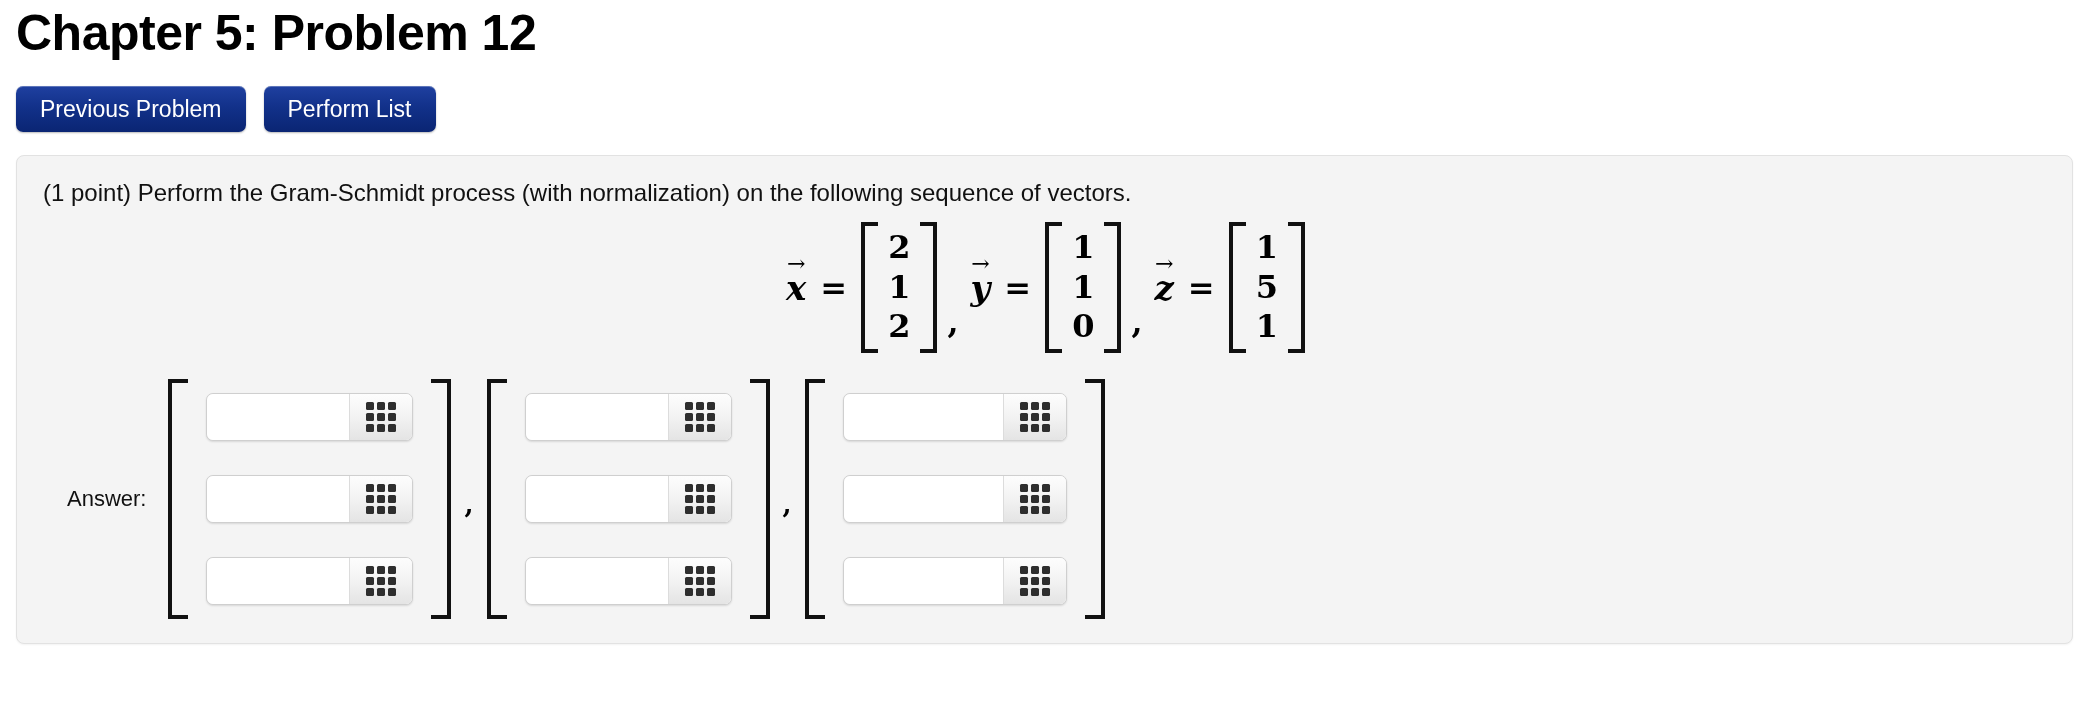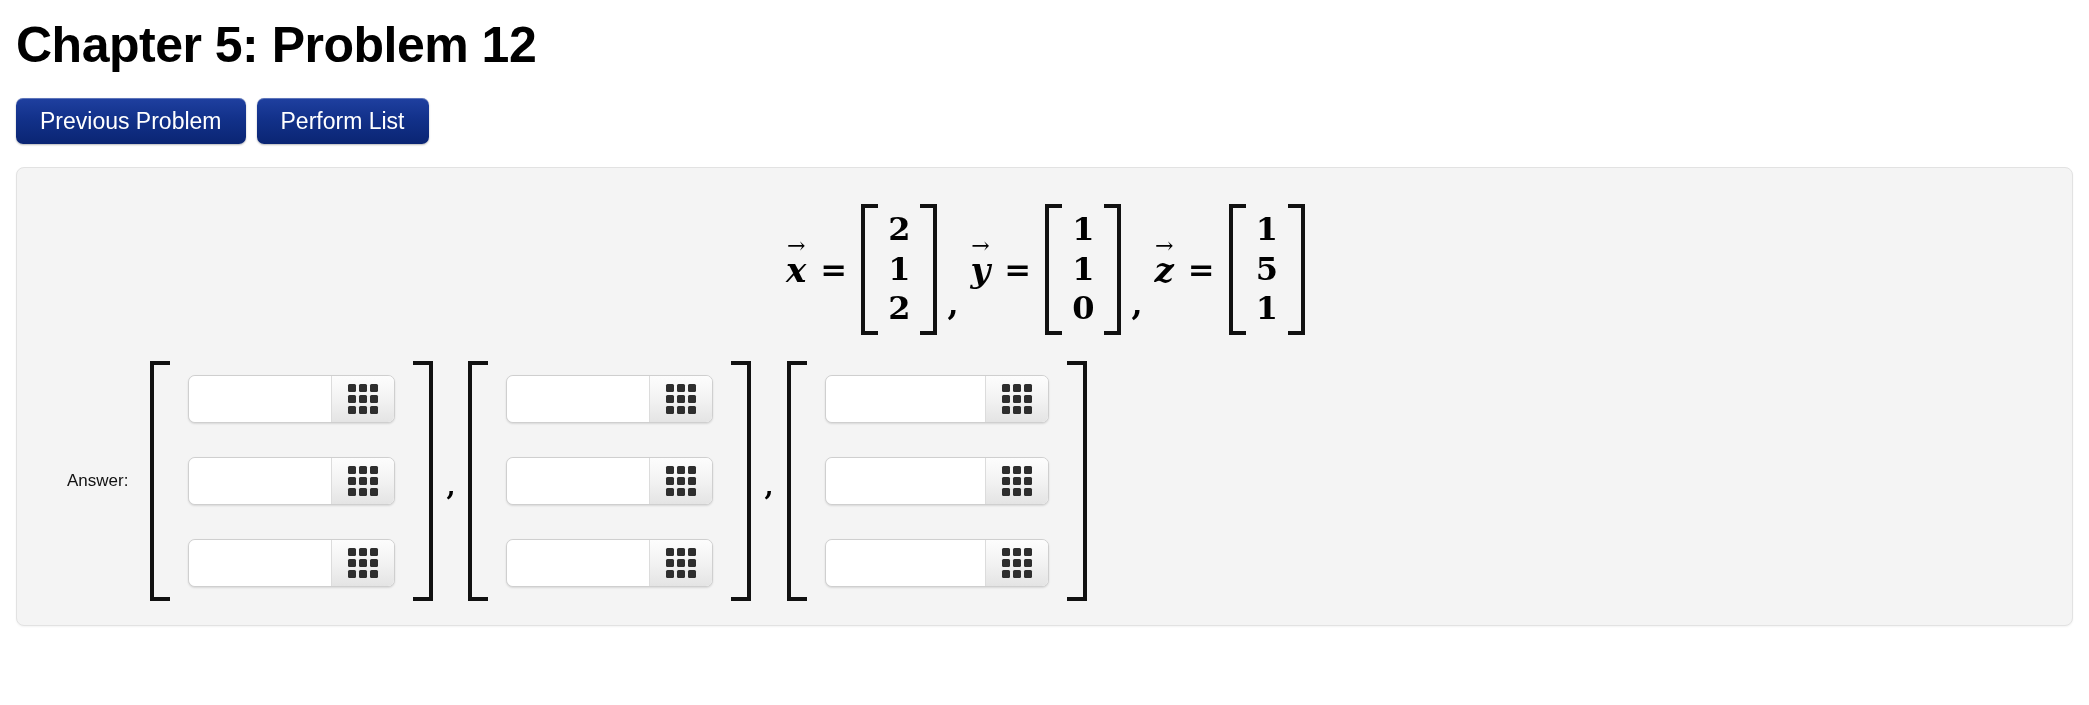--- a/index.html
+++ b/index.html
@@ -13,40 +13,40 @@
     font-family: "Liberation Sans", sans-serif;
     color: #000000;
     overflow: hidden;
   }
 
   .page {
     position: relative;
     width: 2089px;
     height: 510px;
     box-sizing: border-box;
-    padding: 12px 16px;
+    padding: 0 16px;
   }
 
   
   .page-title {
     font-family: "Liberation Sans", sans-serif;
     font-size: 50px;
     font-weight: bold;
     line-height: 1.0;
     letter-spacing: -0.5px;
     margin: 0;
     padding: 8px 0 0 0;
     color: #000;
   }
 
   
   .nav-row {
     display: flex;
     align-items: center;
-    gap: 11px;
+    gap: 18px;
     margin-top: 28px;
   }
   .nav-btn {
     display: inline-flex;
     align-items: center;
     justify-content: center;
     height: 46px;
     padding: 0 24px;
     border: none;
     border-radius: 7px;
@@ -156,21 +156,21 @@
 
   
   .answer-row {
     display: flex;
     align-items: center;
     margin-top: 26px;
     padding-left: 24px;
   }
   .answer-label {
     font-family: "Liberation Sans", sans-serif;
-    font-size: 17px;
+    font-size: 22px;
     color: #111;
     margin-right: 22px;
     white-space: nowrap;
   }
   .ans-vector {
     display: flex;
     align-items: stretch;
   }
   .ans-brk {
     width: 16px;
@@ -248,20 +248,21 @@
 
   <h1 class="page-title">Chapter 5: Problem 12</h1>
 
   <div class="nav-row">
     <button class="nav-btn">Previous Problem</button>
     <button class="nav-btn">Perform List</button>
   </div>
 
   <div class="problem-panel">
 
+    <p class="problem-statement">(1 point) Perform the Gram-Schmidt process (with normalization) on the following sequence of vectors.</p>
 
     <div class="math-display">
 
       <div class="vec-group">
         <span class="vec-name">
           <span class="arrow">→</span><span>x</span>
         </span>
         <span class="eq">=</span>
         <span class="matrix">
           <span class="brk left"></span>

